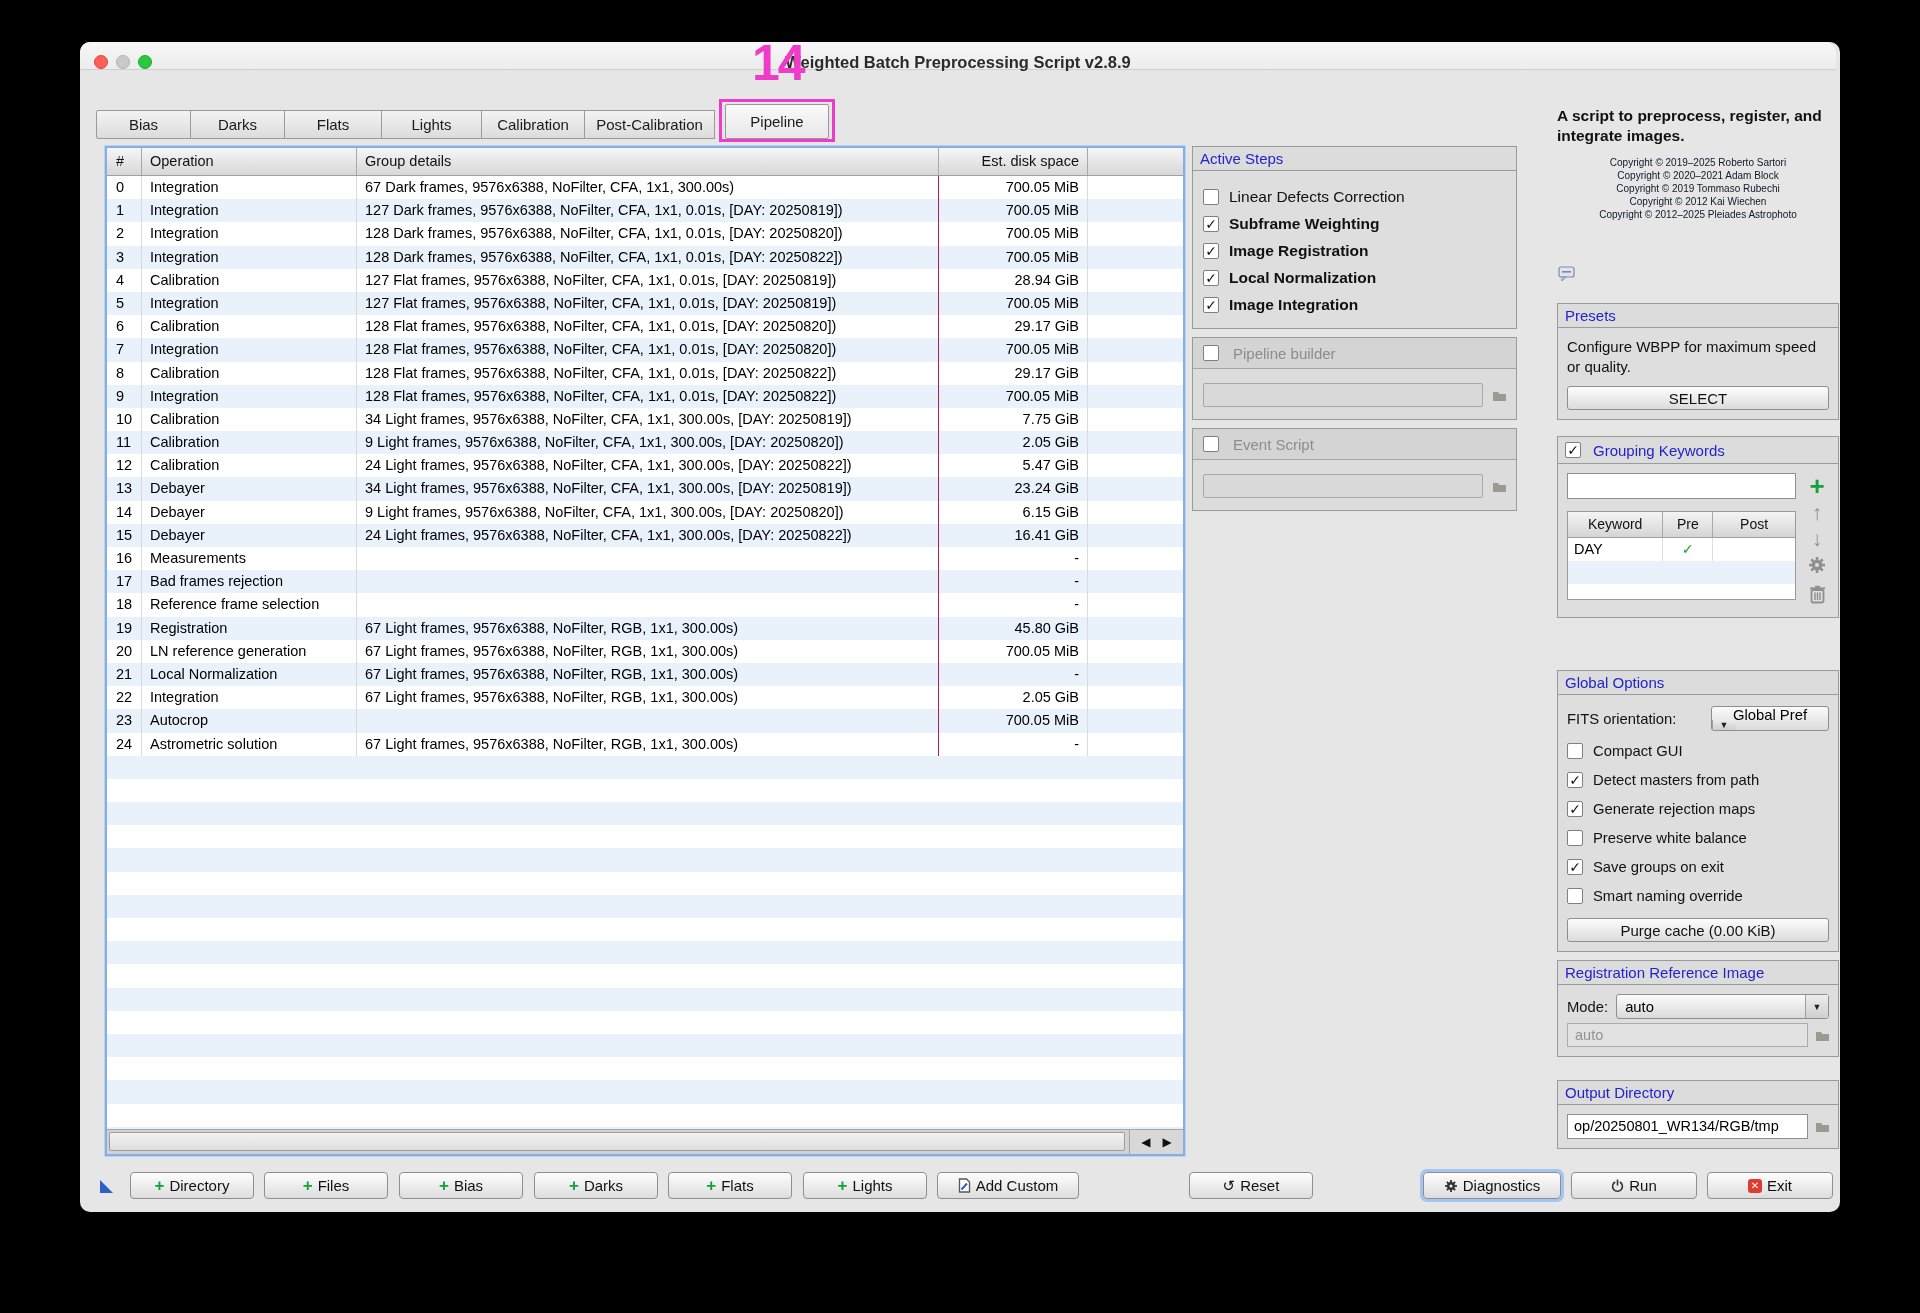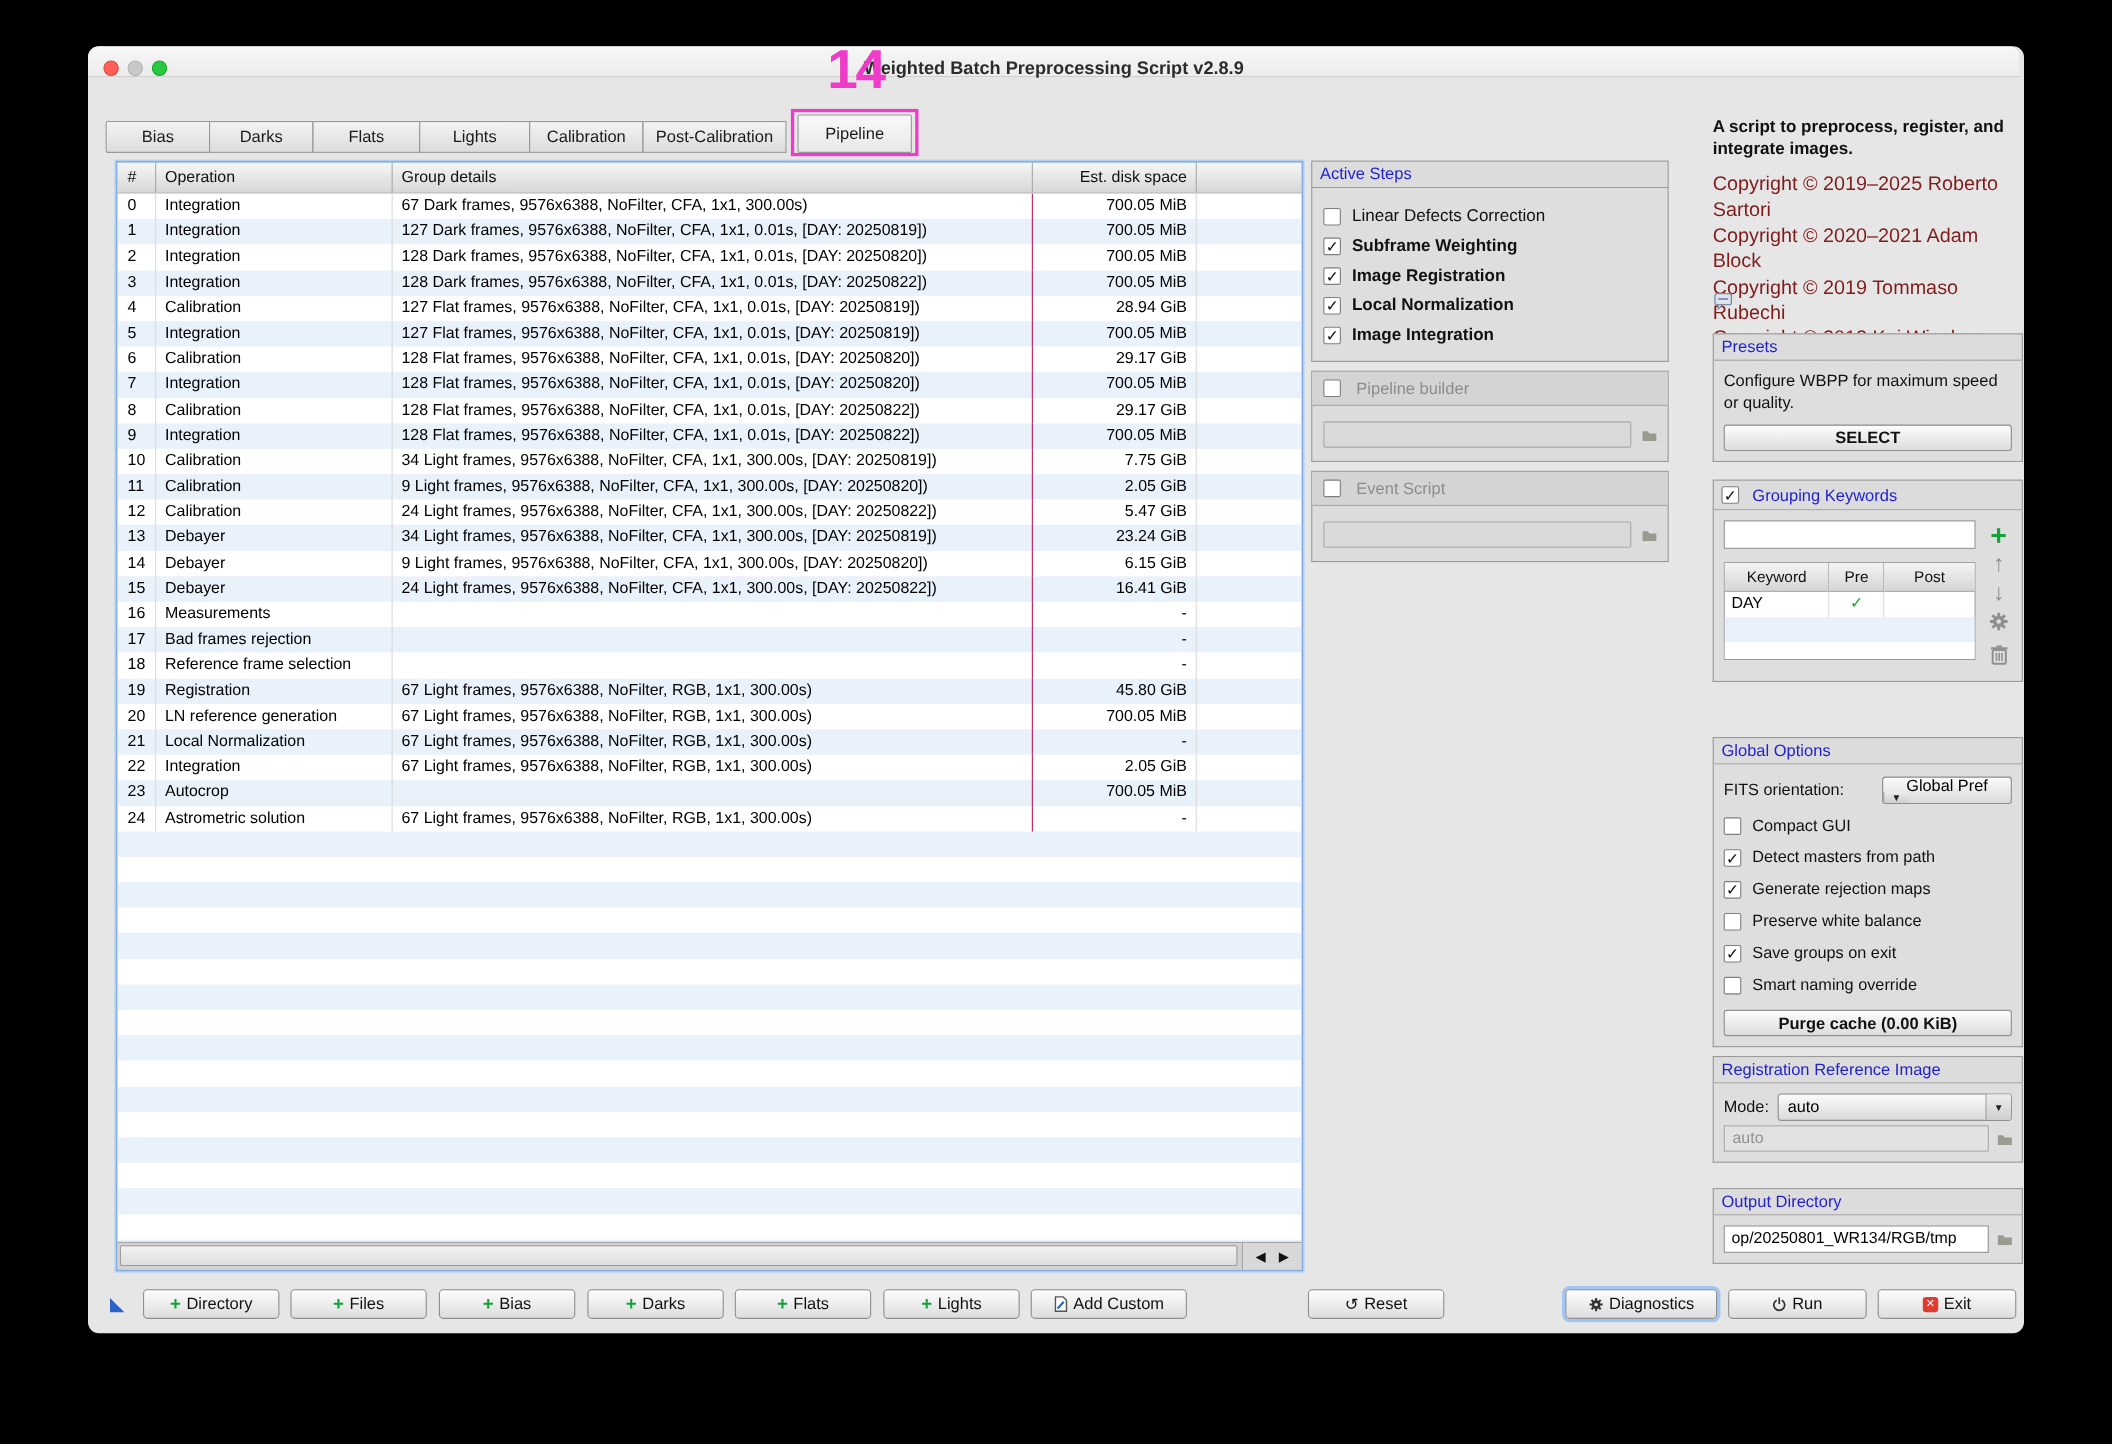--- a/index.html
+++ b/index.html
@@ -79,27 +79,27 @@
   .dis-input { flex:1; height:24px; background:#d9d9d9; border:1px solid #a8a8a8; border-radius:2px; }
 
   
   .cb { width:16px; height:16px; background:#fff; border:1px solid #7f7f7f; border-radius:2px;
         display:inline-flex; align-items:center; justify-content:center; flex:0 0 auto;
         font-size:14px; font-weight:bold; color:#111; line-height:1; }
 
   
   .desc { position:absolute; left:1477px; top:64px; width:282px; font-weight:bold;
           font-size:15.5px; line-height:1.28; color:#111; }
-  .copy { position:absolute; left:1477px; top:114px; width:282px; font-size:18px;
-          line-height:1.3; color:#7f1d1d; }
+  .copy { position:absolute; left:1477px; top:114px; width:282px; font-size:10px;
+          line-height:1.3; color:#0f172a;text-align:center; }
   .bubble { position:absolute; left:1478px; top:224px; }
   .panel { position:absolute; left:1477px; width:282px; }
   .pbody { padding:9px; }
   .btn { background:linear-gradient(#fdfdfd,#dcdcdc); border:1px solid #8f8f8f; border-radius:3px;
-         font-size:15px; color:#111; display:flex; align-items:center; justify-content:center;font-weight:bold; }
+         font-size:15px; color:#111; display:flex; align-items:center; justify-content:center; }
   .wide { width:100%; height:24px; }
   .presets-text { font-size:15px; color:#111; line-height:1.3; margin-bottom:10px; }
 
   .gk-head { display:flex; align-items:center; gap:12px; height:28px; padding:0 7px;
              background:#dcdcdc; border:1px solid #9a9a9a; }
   .gk-title { font-size:15px; color:#2323cc; }
   .gk-body { display:flex; gap:6px; padding:9px 6px 9px 9px; }
   .gk-left { flex:1; }
   .gk-input { width:100%; height:26px; background:#fff; border:1px solid #8f8f8f; }
   .gk-table { margin-top:12px; border:1px solid #9a9a9a; background:#fff; }

